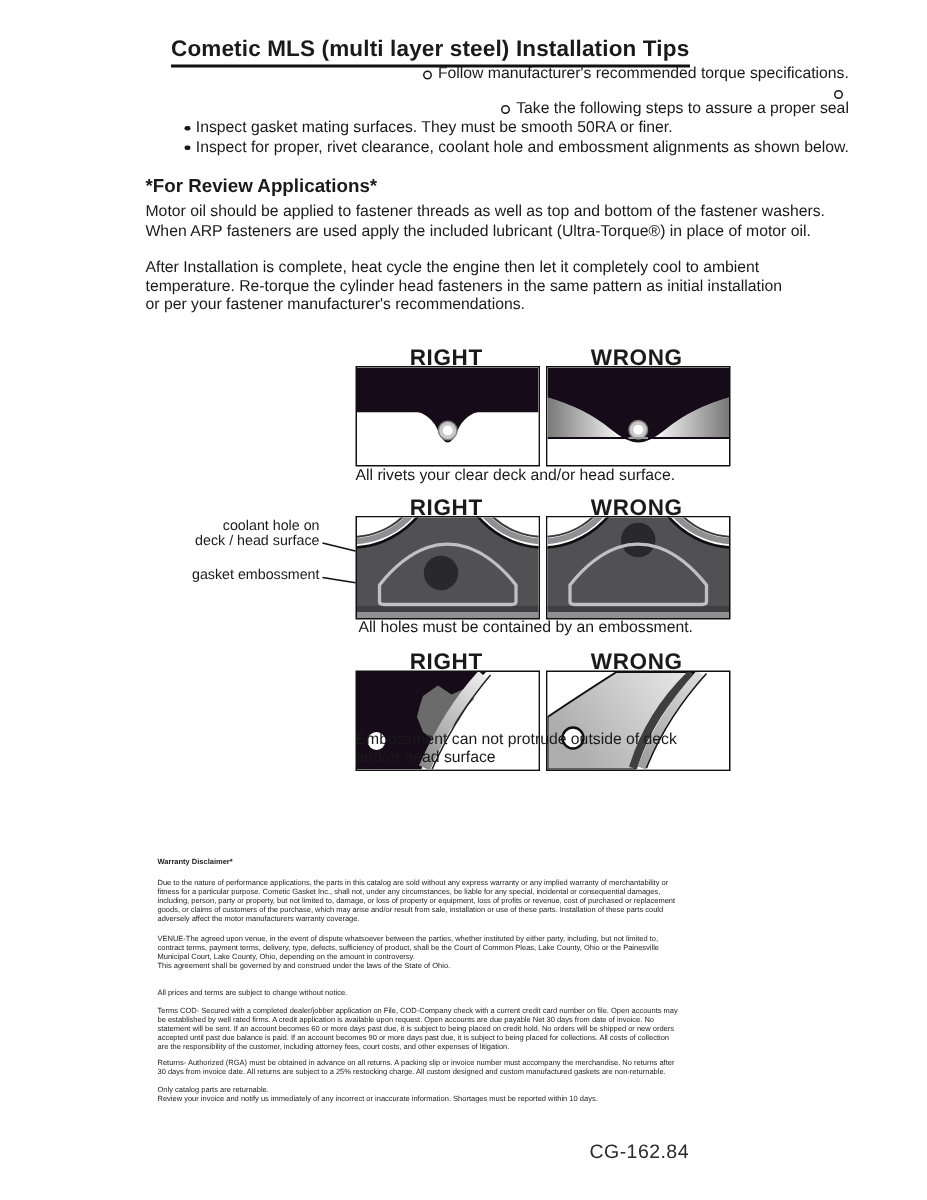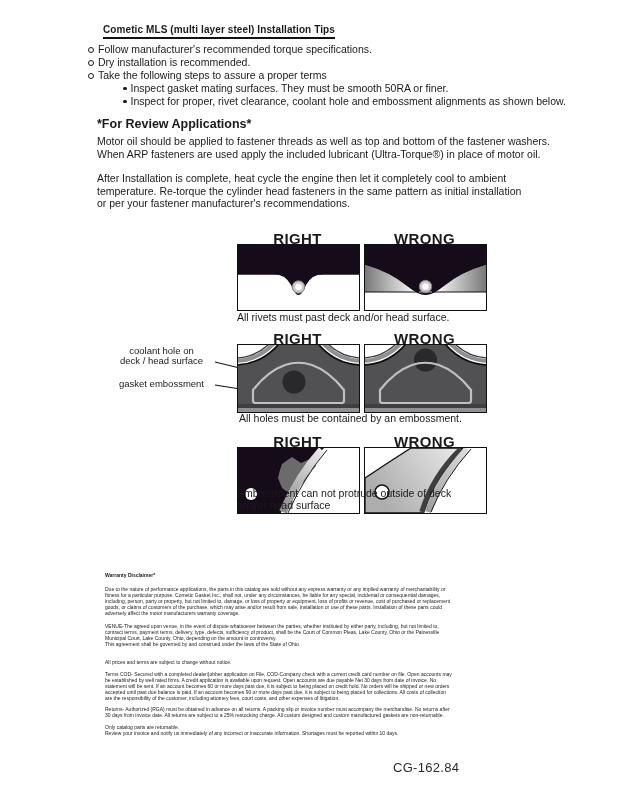--- a/index.html
+++ b/index.html
@@ -6,68 +6,67 @@
   body{
     width:618px;height:800px;background:#ffffff;
     font-family:"Liberation Sans","DejaVu Sans",sans-serif;
     color:#1a1a1a;
   }
   .page{position:relative;width:618px;height:800px;background:#fff;overflow:hidden;}
   .abs{position:absolute;}
   .ml{white-space:pre-line;}
 
   .title{
-    left:103px;top:24px;font-size:10px;font-weight:bold;
+    left:114px;top:24px;font-size:15px;font-weight:bold;
     border-bottom:2px solid #111;padding-bottom:2px;letter-spacing:.1px;
   }
   .bullets{left:88px;top:43px;font-size:10.5px;line-height:13px;}
-  .b-row{display:flex;align-items:flex-start;}
+  .b-row{display:flex;align-items:flex-start;justify-content:flex-end;}
   .b-mark{
     width:4px;height:4px;border:1px solid #1a1a1a;border-radius:50%;
     margin:4px 4px 0 0;flex:0 0 auto;
   }
   .sb-row{display:flex;align-items:flex-start;margin-left:35px;}
   .sb-mark{
     width:3.5px;height:3.5px;background:#1a1a1a;border-radius:50%;
     margin:4.5px 4px 0 0;flex:0 0 auto;
   }
   .h2{left:97px;top:117px;font-size:12.5px;font-weight:bold;}
   .para{left:97px;font-size:10.5px;line-height:12.6px;}
 
   .fig-label{width:121px;text-align:center;font-size:15px;font-weight:600;letter-spacing:.4px;}
   .diag{width:121px;height:65px;border:1.5px solid #101010;box-sizing:content-box;background:#fff;}
   .diag svg{display:block;width:121px;height:100%;}
   .diag.tall{height:67px;}
   .caption{font-size:10.5px;line-height:11.8px;}
 
-  .side-label{font-size:9.5px;line-height:10px;text-align:center;width:103px;}
+  .side-label{font-size:9.5px;line-height:10px;text-align:right;width:103px;}
 
   .fineprint{left:105px;width:418px;font-size:5px;line-height:6.1px;color:#222;}
   .fineprint-h{font-weight:bold;}
   .footer-code{left:393px;top:760px;font-size:13px;letter-spacing:.3px;color:#2b2b2b;}
 </style>
 </head>
 <body>
 
 <div class="page">
 
   <div class="abs title">Cometic MLS (multi layer steel) Installation Tips</div>
 
   <div class="abs bullets">
     <div class="b-row">
       <span class="b-mark"></span>
       <span>Follow manufacturer's recommended torque specifications.</span>
     </div>
     <div class="b-row">
       <span class="b-mark"></span>
-      <span>Dry installation is recommended.</span>
     </div>
     <div class="b-row">
       <span class="b-mark"></span>
-      <span>Take the following steps to assure a proper terms</span>
+      <span>Take the following steps to assure a proper seal</span>
     </div>
     <div class="sb-row">
       <span class="sb-mark"></span>
       <span>Inspect gasket mating surfaces.  They must be smooth 50RA or finer.</span>
     </div>
     <div class="sb-row">
       <span class="sb-mark"></span>
       <span>Inspect for proper, rivet clearance, coolant hole and embossment alignments as shown below.</span>
     </div>
   </div>
@@ -120,21 +119,21 @@
       <path d="M0,20 Q25,27 42,41 L47,47 H0 Z" fill="url(#gDL2)"></path>
       <path d="M121,20 Q96,27 79,41 L74,47 H121 Z" fill="url(#gLD2)"></path>
       <path d="M0,47 H121" stroke="#160b18" stroke-width="1.2"></path>
       <path d="M0,0 H121 V20 Q96,27 79,41 Q68,50 60.5,50 Q53,50 42,41 Q25,27 0,20 Z" fill="#160b18"></path>
       <circle cx="60.5" cy="41.5" r="6.2" fill="#c9c9c9" stroke="#808080" stroke-width="1"></circle>
       <circle cx="60.5" cy="41.5" r="3.3" fill="#ffffff"></circle>
       <path d="M54,47 H67" stroke="#9a9a9a" stroke-width="1.2"></path>
     </svg>
   </div>
 
-  <div class="abs caption" style="left:237px;top:312px">All rivets must past deck and/or head surface.</div>
+  <div class="abs caption" style="left:237px;top:312px">All rivets your clear deck and/or head surface.</div>
 
   <div class="abs fig-label" style="left:237px;top:330px">RIGHT</div>
   <div class="abs fig-label" style="left:364px;top:330px">WRONG</div>
 
   <div class="abs side-label ml" style="left:110px;top:346px">coolant hole on
 deck / head surface</div>
   <div class="abs side-label" style="left:110px;top:379px">gasket embossment</div>
 
   <svg class="abs" style="left:110px;top:330px" width="200" height="95">
     <line x1="105" y1="32" x2="183" y2="51" stroke="#111" stroke-width="1.1"></line>

